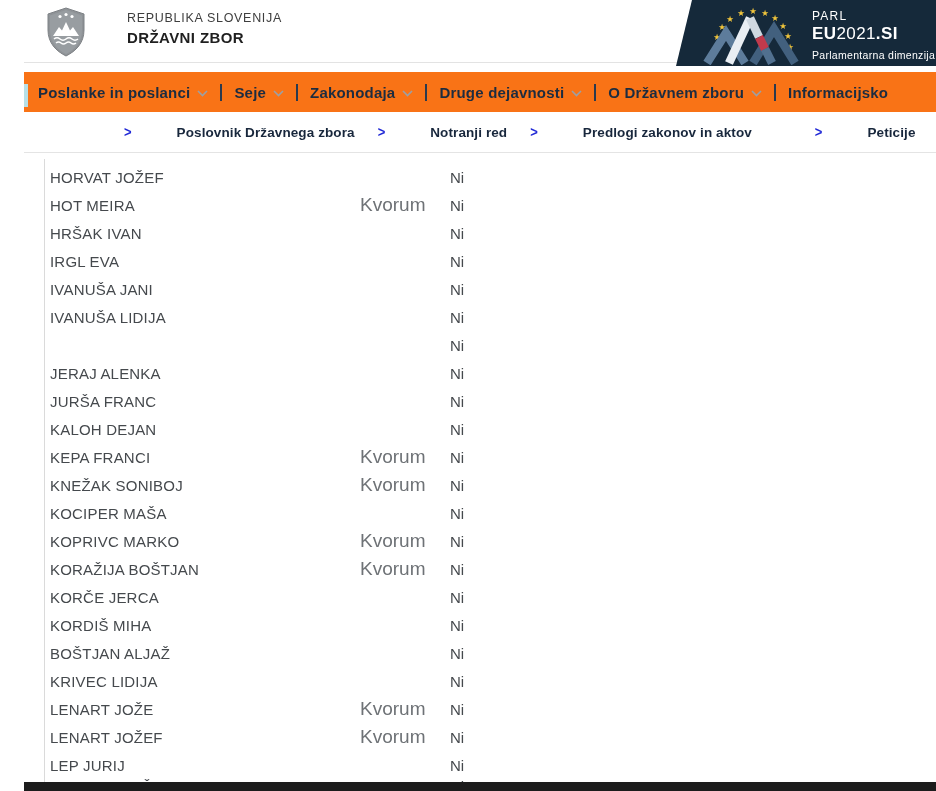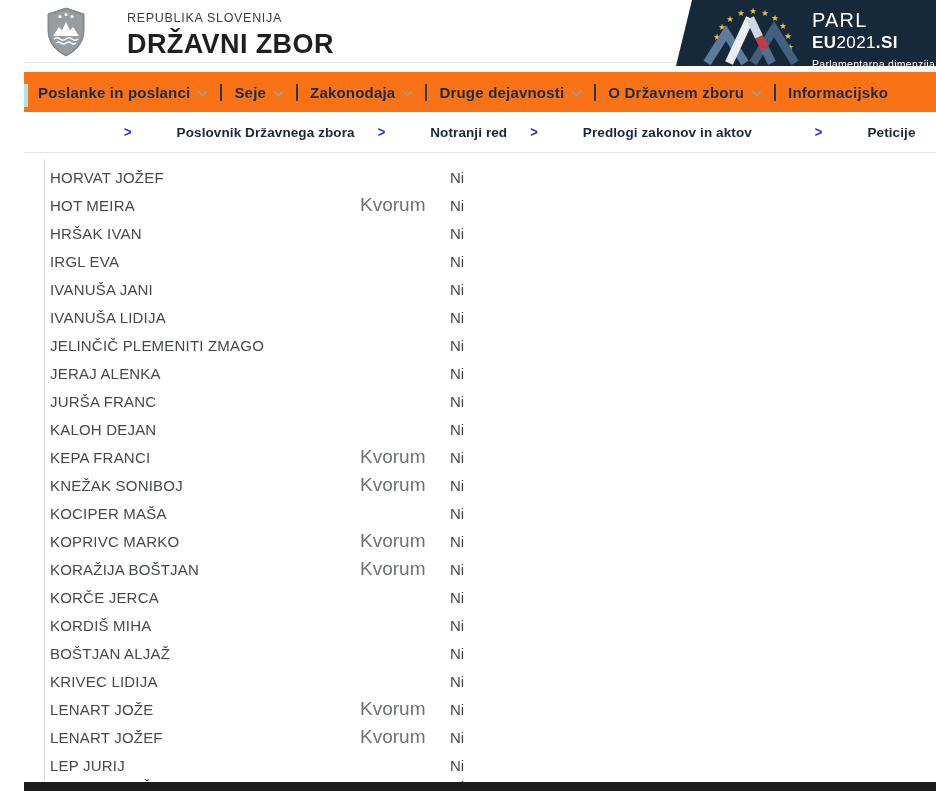--- a/index.html
+++ b/index.html
@@ -8,31 +8,31 @@
     position:relative; width:936px; height:791px; overflow:hidden;
     background:#fff; font-family:"Liberation Sans", sans-serif;margin-left:24px;
   }
 
   
   .header { position:absolute; top:0; left:0; width:936px; height:66px; background:#fff; }
   .header-rule { position:absolute; top:62px; left:0; width:936px; height:1px; background:#e3e3e3; }
   .coat { position:absolute; left:22px; top:7px; width:40px; height:50px; }
   .header-text { position:absolute; left:103px; top:11px; }
   .rep-label { font-size:12.5px; letter-spacing:.7px; color:#3e3e3e; }
-  .dz-label { font-size:27px; font-weight:bold; letter-spacing:.4px; color:#1f1f1f; margin-top:4px; }
+  .dz-label { font-size:15px; font-weight:bold; letter-spacing:.4px; color:#1f1f1f; margin-top:4px; }
 
   
   .eu-banner {
     position:absolute; top:0; right:0; width:284px; height:66px;
     clip-path:polygon(16px 0, 100% 0, 100% 100%, 0 100%);
     cursor:pointer;
   }
   .eu-logo { position:absolute; left:26px; top:3px; }
   .eu-text { position:absolute; left:136px; top:9px; color:#fff; }
-  .eu-line1 { font-size:20px; font-weight:300; letter-spacing:1.2px; }
+  .eu-line1 { font-size:12px; font-weight:300; letter-spacing:1.2px; }
   .eu-line2 { font-size:17px; letter-spacing:.4px; margin-top:1px; }
   .eu-line2 b { font-weight:bold; }
   .eu-line3 { font-size:10.5px; font-weight:300; letter-spacing:.3px; margin-top:5px; }
 
   
   .nav {
     position:absolute; top:72px; left:0; width:936px; height:40px;
     background:#f97316; display:flex; align-items:center; padding-left:14px;
     white-space:nowrap; overflow:hidden;
   }
@@ -246,21 +246,20 @@
     <span class="cell-vote">Ni</span>
   </div>
 
   <div class="row">
     <span class="cell-name">IVANUŠA LIDIJA</span>
     <span class="cell-kvorum"></span>
     <span class="cell-vote">Ni</span>
   </div>
 
   <div class="row">
-    <span class="cell-name">JELINČIČ PLEMENITI ZMAGO</span>
     <span class="cell-kvorum"></span>
     <span class="cell-vote">Ni</span>
   </div>
 
   <div class="row">
     <span class="cell-name">JERAJ ALENKA</span>
     <span class="cell-kvorum"></span>
     <span class="cell-vote">Ni</span>
   </div>
 

